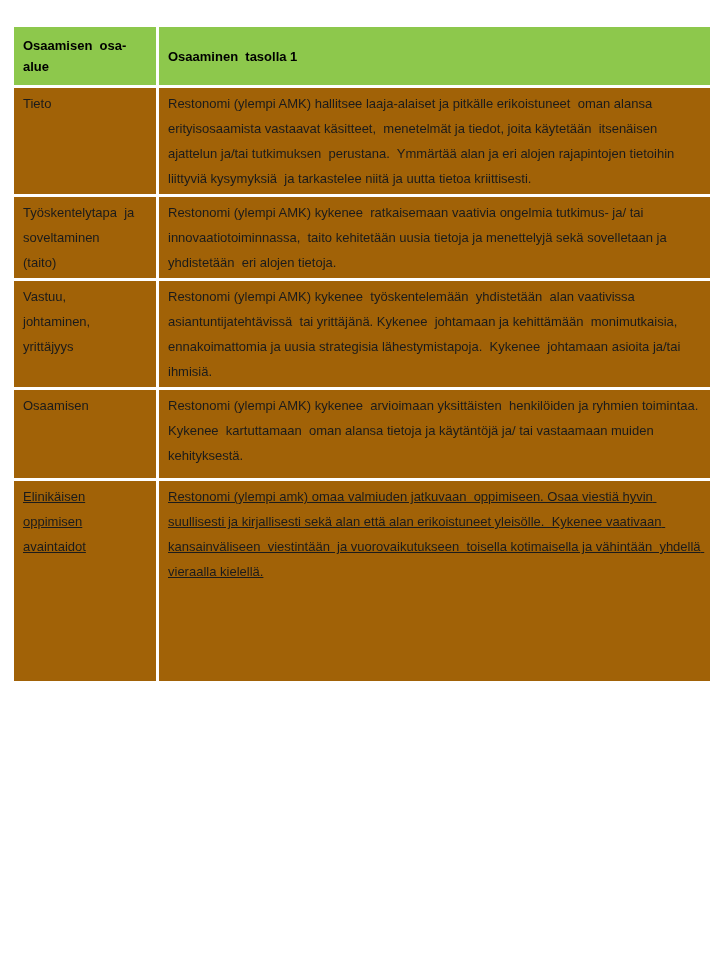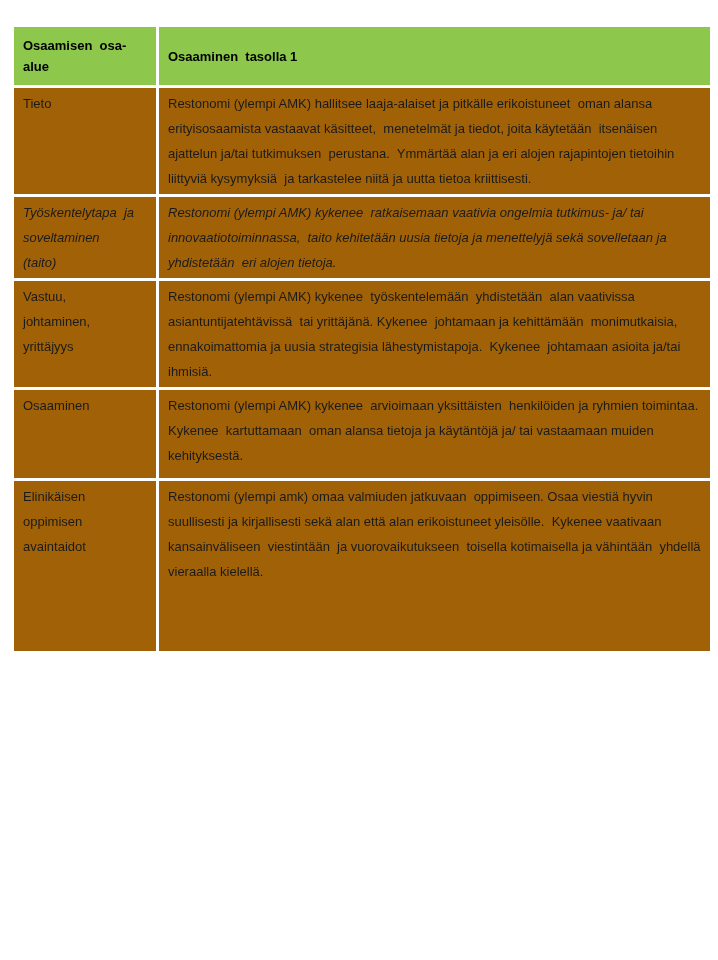--- a/index.html
+++ b/index.html
@@ -48,24 +48,24 @@
     padding-bottom: 6px;
   }
   table.competence-table tbody td {
     background: #a16207;
   }
   col.col-area  { width: 142px; }
   col.col-desc  { width: auto; }
 
   thead tr.row-header      { height: 58px; margin-left: 45px;  }
   tbody tr.row-tieto       { height: 103px; }
-  tbody tr.row-tyoskentely { height: 64px; font-style: italic;  }
+  tbody tr.row-tyoskentely { height: 64px;  }
   tbody tr.row-vastuu      { height: 77px; }
   tbody tr.row-arviointi   { height: 88px;  }
-  tbody tr.row-elinikainen { height: 170px; }
+  tbody tr.row-elinikainen { height: 200px; text-decoration: underline; }
 </style>
 </head>
 <body>
 
 <div class="doc-page">
   <table class="competence-table">
     <colgroup>
       <col class="col-area">
       <col class="col-desc">
     </colgroup>
@@ -87,21 +87,21 @@
 (taito)</td>
         <td>Restonomi (ylempi AMK) kykenee  ratkaisemaan vaativia ongelmia tutkimus- ja/ tai innovaatiotoiminnassa,  taito kehitetään uusia tietoja ja menettelyjä sekä sovelletaan ja yhdistetään  eri alojen tietoja.</td>
       </tr>
       <tr class="row-vastuu">
         <td>Vastuu,
 johtaminen,
 yrittäjyys</td>
         <td>Restonomi (ylempi AMK) kykenee  työskentelemään  yhdistetään  alan vaativissa asiantuntijatehtävissä  tai yrittäjänä. Kykenee  johtamaan ja kehittämään  monimutkaisia, ennakoimattomia ja uusia strategisia lähestymistapoja.  Kykenee  johtamaan asioita ja/tai ihmisiä.</td>
       </tr>
       <tr class="row-arviointi">
-        <td>Osaaminen</td>
+        <td>Osaamisen</td>
         <td>Restonomi (ylempi AMK) kykenee  arvioimaan yksittäisten  henkilöiden ja ryhmien toimintaa. Kykenee  kartuttamaan  oman alansa tietoja ja käytäntöjä ja/ tai vastaamaan muiden kehityksestä.</td>
       </tr>
       <tr class="row-elinikainen">
         <td>Elinikäisen
 oppimisen
 avaintaidot</td>
         <td>Restonomi (ylempi amk) omaa valmiuden jatkuvaan  oppimiseen. Osaa viestiä hyvin suullisesti ja kirjallisesti sekä alan että alan erikoistuneet yleisölle.  Kykenee vaativaan kansainväliseen  viestintään  ja vuorovaikutukseen  toisella kotimaisella ja vähintään  yhdellä vieraalla kielellä.</td>
       </tr>
     </tbody>
   </table>

